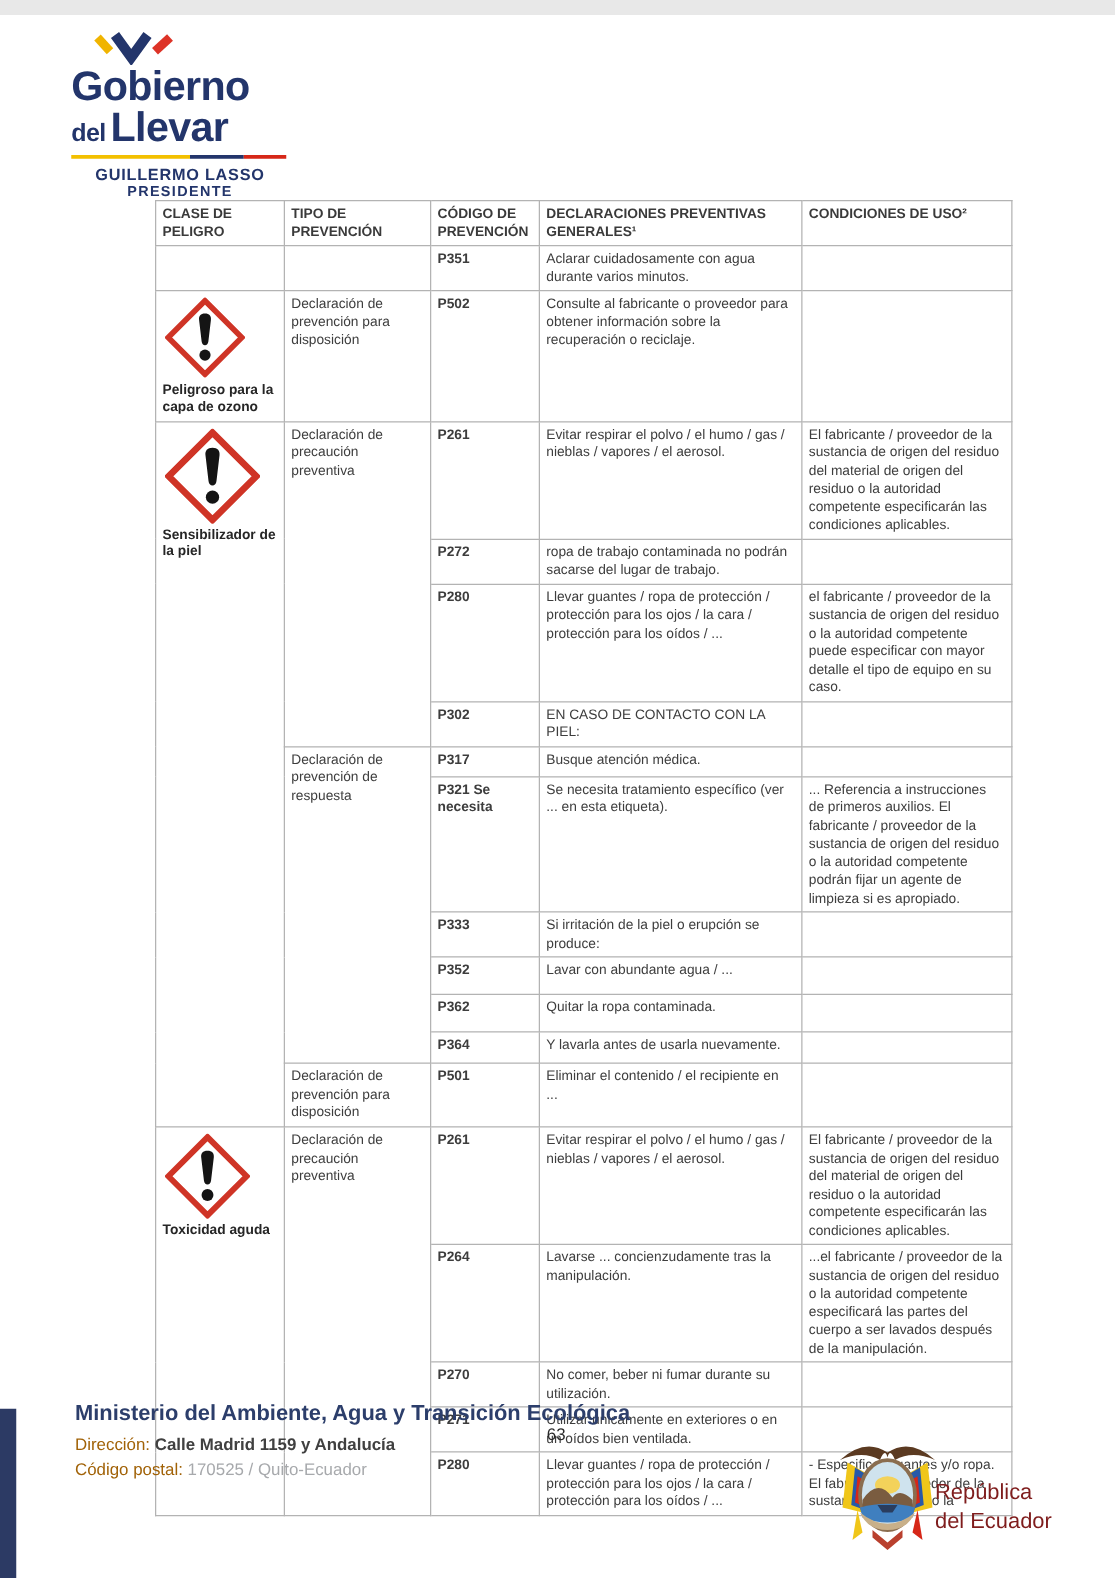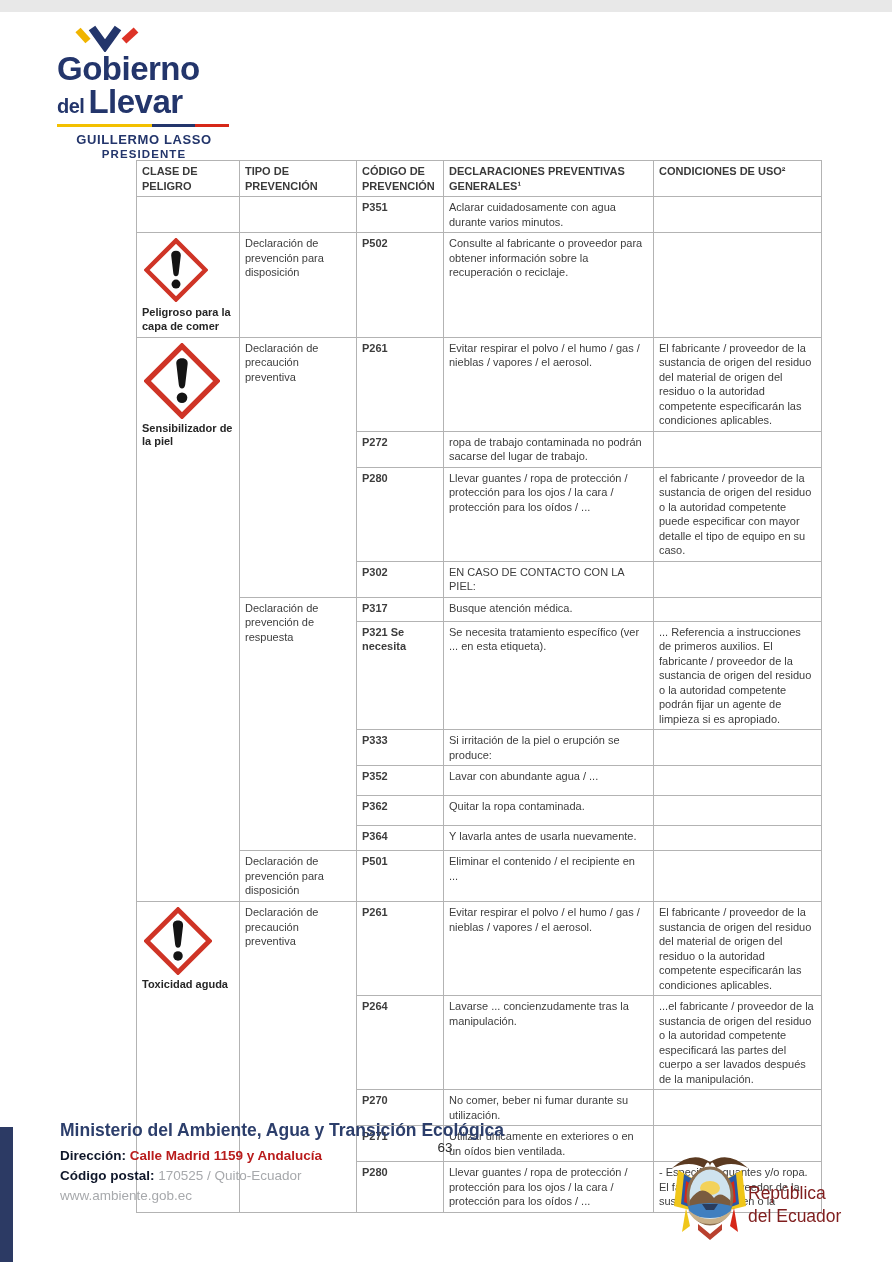--- a/index.html
+++ b/index.html
@@ -13,35 +13,35 @@
   .gov-line2 { font-size:33px; font-weight:bold; letter-spacing:-0.5px; line-height:1.0; text-align:left; }
   .gov-line2 .del { font-size:20px; font-weight:bold; margin-right:4px; }
   .gov-underline { display:flex; height:3px; width:172px; margin-top:6px; }
   .gov-underline .seg-y { background:#f3c000; flex:0 0 55%; }
   .gov-underline .seg-b { background:#23356b; flex:0 0 25%; }
   .gov-underline .seg-r { background:#d62718; flex:0 0 20%; }
   .gov-president { font-size:13px; font-weight:bold; letter-spacing:0.6px; margin-top:5px; }
   .gov-title { font-size:11.5px; font-weight:bold; letter-spacing:1.1px; margin-top:1px; }
 
   
-  table.hz { position:absolute; left:136px; top:148px; width:685px; border-collapse:collapse; table-layout:fixed; }
+  table.hz { position:absolute; left:124px; top:148px; width:685px; border-collapse:collapse; table-layout:fixed; }
   table.hz td, table.hz th { border:1px solid #b3b3b3; vertical-align:top; padding:3px 6px 3px 5px; font-size:11px; line-height:1.32; color:#3d3d3d; text-align:left; }
   table.hz th { font-weight:bold; color:#3a3a3a; }
   td.code { font-weight:bold; }
   td.hazard { padding-top:6px; }
   .ghs-svg { display:block; margin:2px auto 2px 2px; }
   .hazard-label { font-weight:bold; color:#262626; margin-top:3px; line-height:1.25; }
   .oz-label { margin-top:4px; }
 
   
   .footer-bar { position:absolute; left:0; top:1115px; width:13px; height:147px; background:#2c3a64; }
   .footer-ministry { position:absolute; left:60px; top:1108px; font-size:17.5px; font-weight:bold; color:#2c3e6b; }
   .footer-info { position:absolute; left:60px; top:1134px; font-size:13.5px; line-height:20px; color:#a7a9ac; }
-  .footer-info b { color:#0f172a; font-weight:bold; }
-  .footer-info .navyval { color:#b91c1c; font-weight:bold; }
+  .footer-info b { color:#a16207; font-weight:normal; }
+  .footer-info .navyval { color:#404040; font-weight:bold; }
   .page-number { position:absolute; left:425px; top:1128px; width:40px; text-align:center; font-size:13.5px; color:#2a2a2a; }
   .crest { position:absolute; left:664px; top:1136px; }
   .republic-label { position:absolute; left:748px; top:1170px; font-size:17.5px; color:#7f1d1d; line-height:1.3; }
 </style>
 </head>
 <body>
 
 <div class="page">
 
   <div class="gov-logo">
@@ -87,21 +87,21 @@
       <td></td>
     </tr>
 
     <tr style="height:93px">
       <td class="hazard">
         <svg class="ghs-svg" width="64" height="64" viewBox="0 0 100 100">
           <polygon points="50,4 96,50 50,96 4,50" fill="#ffffff" stroke="#cf3426" stroke-width="7"></polygon>
           <path d="M50 20 c-5.5 0 -8 3.2 -7.4 8 l3.2 27 c0.4 3 1.9 4.8 4.2 4.8 s3.8 -1.8 4.2 -4.8 l3.2 -27 c0.6 -4.8 -1.9 -8 -7.4 -8 z" fill="#141414"></path>
           <circle cx="50" cy="72" r="7" fill="#141414"></circle>
         </svg>
-        <div class="hazard-label oz-label">Peligroso para la capa de comer</div>
+        <div class="hazard-label oz-label">Peligroso para la capa de ozono</div>
       </td>
       <td>Declaración de prevención para disposición</td>
       <td class="code">P502</td>
       <td>Consulte al fabricante o proveedor para obtener información sobre la recuperación o reciclaje.</td>
       <td></td>
     </tr>
 
     <tr style="height:91px">
       <td rowspan="11" class="hazard">
         <svg class="ghs-svg" width="76" height="76" viewBox="0 0 100 100">
@@ -220,21 +220,20 @@
   </tbody>
     </table>
 
   <div class="footer-bar"></div>
 
   <div class="footer-ministry">Ministerio del Ambiente, Agua y Transición Ecológica</div>
 
   <div class="footer-info">
     <div><b>Dirección:</b> <span class="navyval">Calle Madrid 1159 y Andalucía</span></div>
     <div><b>Código postal:</b> <span>170525 / Quito-Ecuador</span></div>
-    <div>www.ambiente.gob.ec</div>
   </div>
 
   <div class="page-number">63</div>
 
   <svg class="crest" width="92" height="98" viewBox="0 0 92 98">
 
     <g>
       <path d="M28 30 L14 22 L10 58 L26 62 Z" fill="#f0c619"></path>
       <path d="M30 32 L20 26 L17 56 L28 60 Z" fill="#2759a8"></path>
       <path d="M27 36 L22 33 L20 54 L27 57 Z" fill="#d62718"></path>

